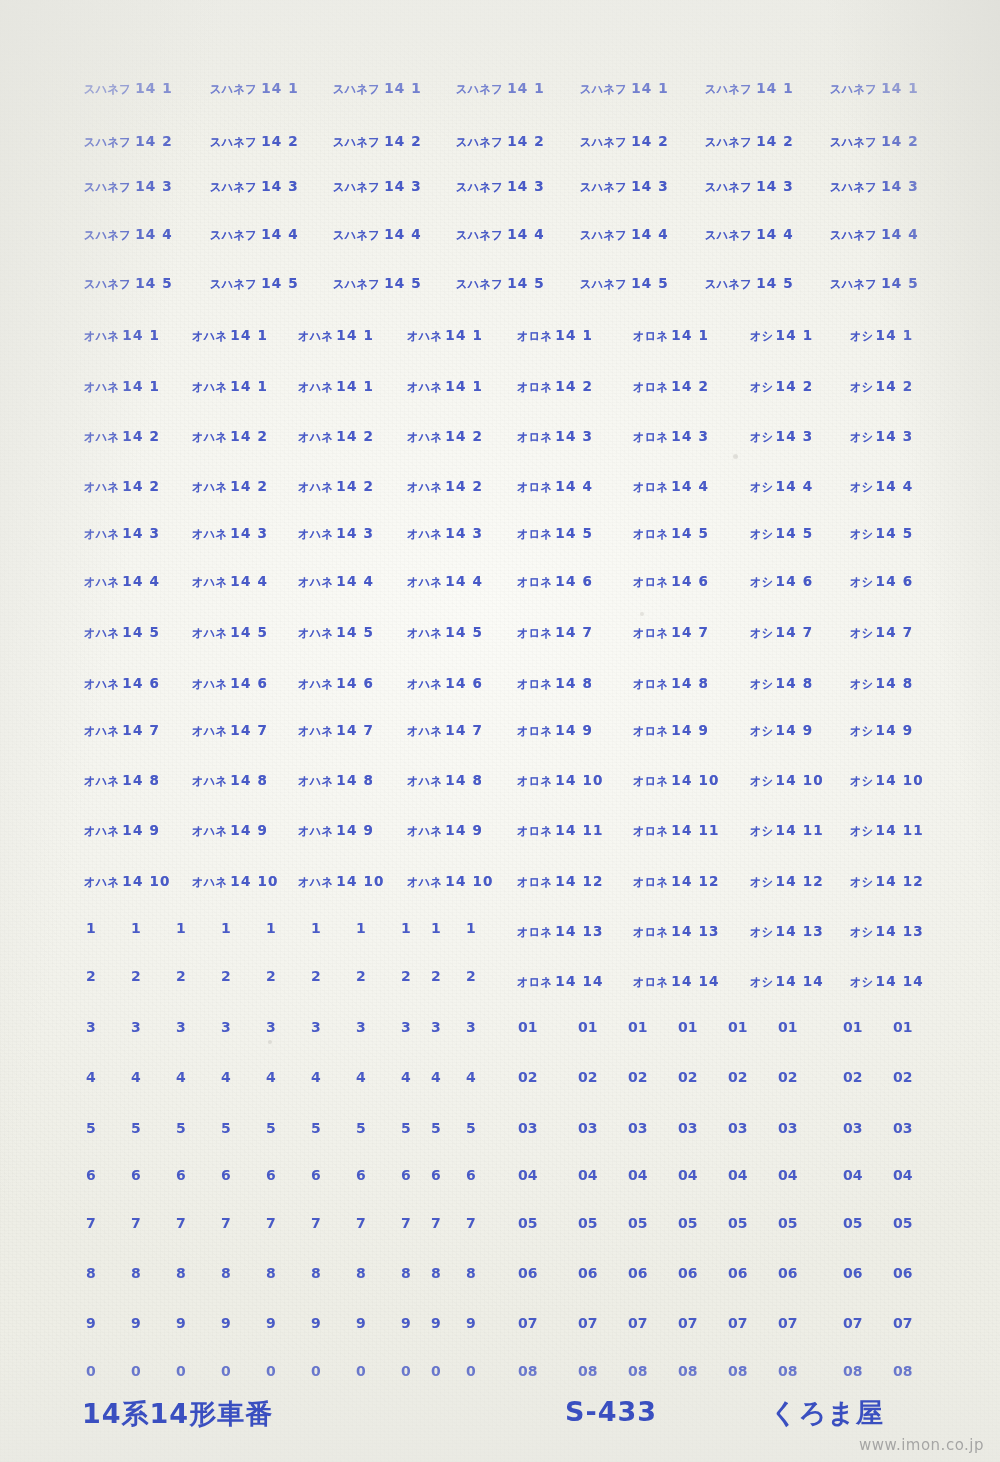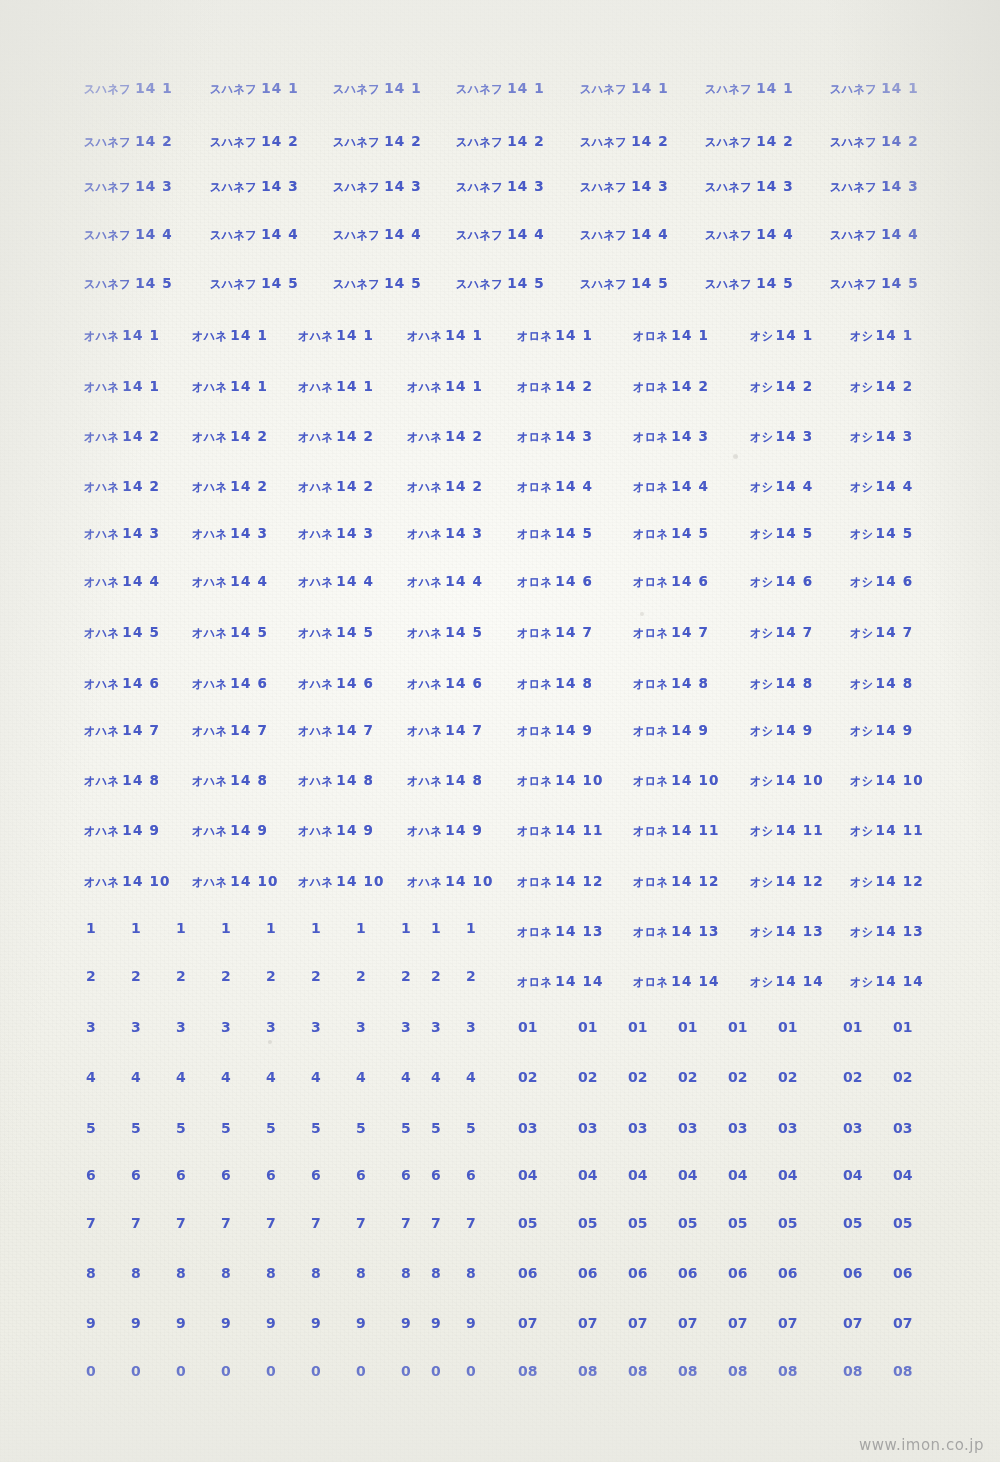--- a/index.html
+++ b/index.html
@@ -441,15 +441,20 @@
       <div class="digit-cell" style="position: absolute; left: 628px; top: 1363px;">08</div>
       <div class="digit-cell" style="position: absolute; left: 678px; top: 1363px;">08</div>
       <div class="digit-cell" style="position: absolute; left: 728px; top: 1363px;">08</div>
       <div class="digit-cell" style="position: absolute; left: 778px; top: 1363px;">08</div>
       <div class="digit-cell" style="position: absolute; left: 843px; top: 1363px;">08</div>
       <div class="digit-cell" style="position: absolute; left: 893px; top: 1363px;">08</div>
     </div>
 
   <div id="paper-shade"></div>
 
+  <div id="footer">
+    <div id="footer-title">14系14形車番</div>
+    <div id="footer-code">S-433</div>
+    <div id="footer-brand">くろま屋</div>
+  </div>
   <div id="watermark">www.imon.co.jp</div>
 
 </div>
 
 </body></html>

